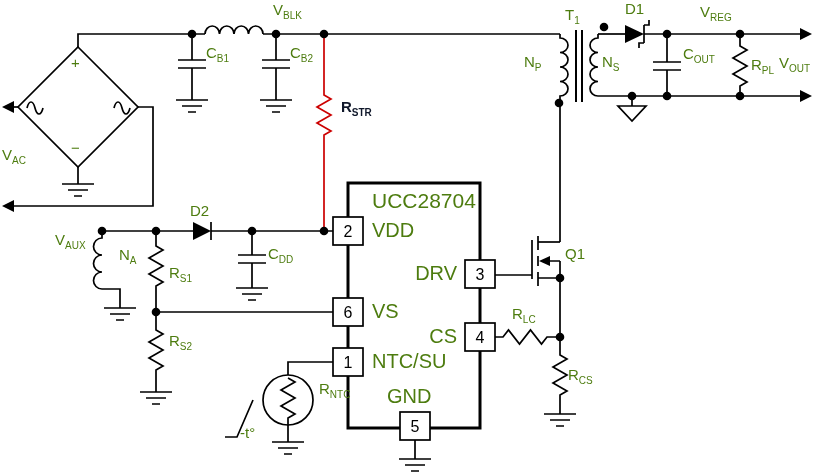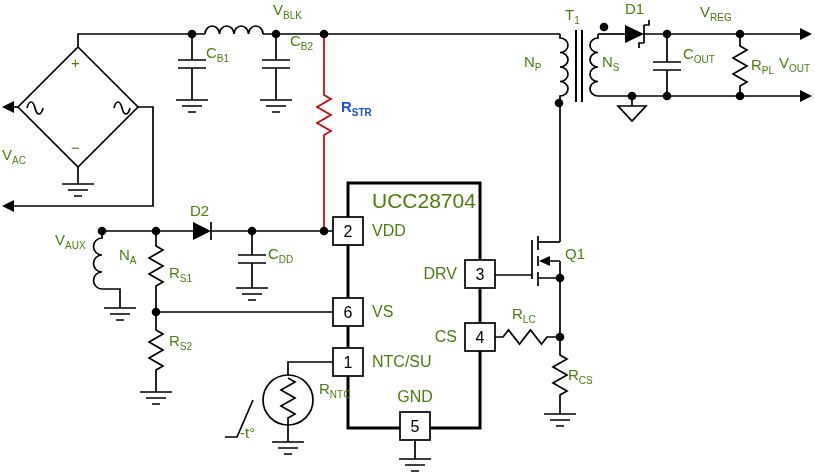--- a/index.html
+++ b/index.html
@@ -1,26 +1,26 @@
 <!DOCTYPE html>
 <html><head>
 <meta charset="utf-8">
 <style>
   html,body{margin:0;padding:0;background:#fff}
   .wrap{position:relative;width:815px;height:472px;background:#fff;
         font-family:"Liberation Sans",sans-serif;overflow:hidden}
   .wrap svg{position:absolute;left:0;top:0}
   .lbl{position:absolute;font-size:15px;line-height:17px;color:#4d7c0f;white-space:nowrap}
   .lbl sub{font-size:10px;vertical-align:-4px;line-height:10px}
-  .pin-lbl{font-size:16px}
+  .pin-lbl{font-size:20px}
   .ic-name{font-size:21px}
   .pin-num{position:absolute;width:30px;text-align:center;font-size:16px;line-height:17px;color:#000}
   .r{text-align:right;width:62px}
-  .c{text-align:center;width:56px}
-  .red{color:#1d4ed8;font-weight:bold}
+  .c{text-align:left;width:56px}
+  .red{color:#0f172a;font-weight:bold}
   
   .w{stroke:#000;stroke-width:1.7;fill:none;stroke-linecap:butt}
   .w2{stroke:#000;stroke-width:2;fill:none}
   .redw{stroke:#cc0000;stroke-width:1.7;fill:none}
   .f{fill:#000;stroke:none}
   .icbox{fill:none;stroke:#000;stroke-width:3}
   .pbox{fill:#fff;stroke:#000;stroke-width:1.7}
   .tri{fill:#fff;stroke:#000;stroke-width:1.7}
 </style>
 </head>
@@ -159,21 +159,21 @@
     <circle class="f" cx="740" cy="96" r="4.3"></circle>
   </g>
 </svg>
 
 <div class="lbl" style="left:2px;top:146px"><span>V</span><sub>AC</sub></div>
 <div class="lbl" style="left:273px;top:1px"><span>V</span><sub>BLK</sub></div>
 <div class="lbl" style="left:55px;top:231px"><span>V</span><sub>AUX</sub></div>
 <div class="lbl" style="left:700px;top:3px"><span>V</span><sub>REG</sub></div>
 <div class="lbl" style="left:779px;top:54px"><span>V</span><sub>OUT</sub></div>
 <div class="lbl" style="left:206px;top:44px"><span>C</span><sub>B1</sub></div>
-<div class="lbl" style="left:290px;top:32px"><span>C</span><sub>B2</sub></div>
+<div class="lbl" style="left:290px;top:44px"><span>C</span><sub>B2</sub></div>
 <div class="lbl" style="left:268px;top:245px"><span>C</span><sub>DD</sub></div>
 <div class="lbl" style="left:683px;top:45px"><span>C</span><sub>OUT</sub></div>
 <div class="lbl red" style="left:341px;top:98px"><span>R</span><sub>STR</sub></div>
 <div class="lbl" style="left:169px;top:264px"><span>R</span><sub>S1</sub></div>
 <div class="lbl" style="left:169px;top:332px"><span>R</span><sub>S2</sub></div>
 <div class="lbl" style="left:319px;top:380px"><span>R</span><sub>NTC</sub></div>
 <div class="lbl" style="left:512px;top:305px"><span>R</span><sub>LC</sub></div>
 <div class="lbl" style="left:568px;top:366px"><span>R</span><sub>CS</sub></div>
 <div class="lbl" style="left:751px;top:56px"><span>R</span><sub>PL</sub></div>
 <div class="lbl" style="left:524px;top:53px"><span>N</span><sub>P</sub></div>

